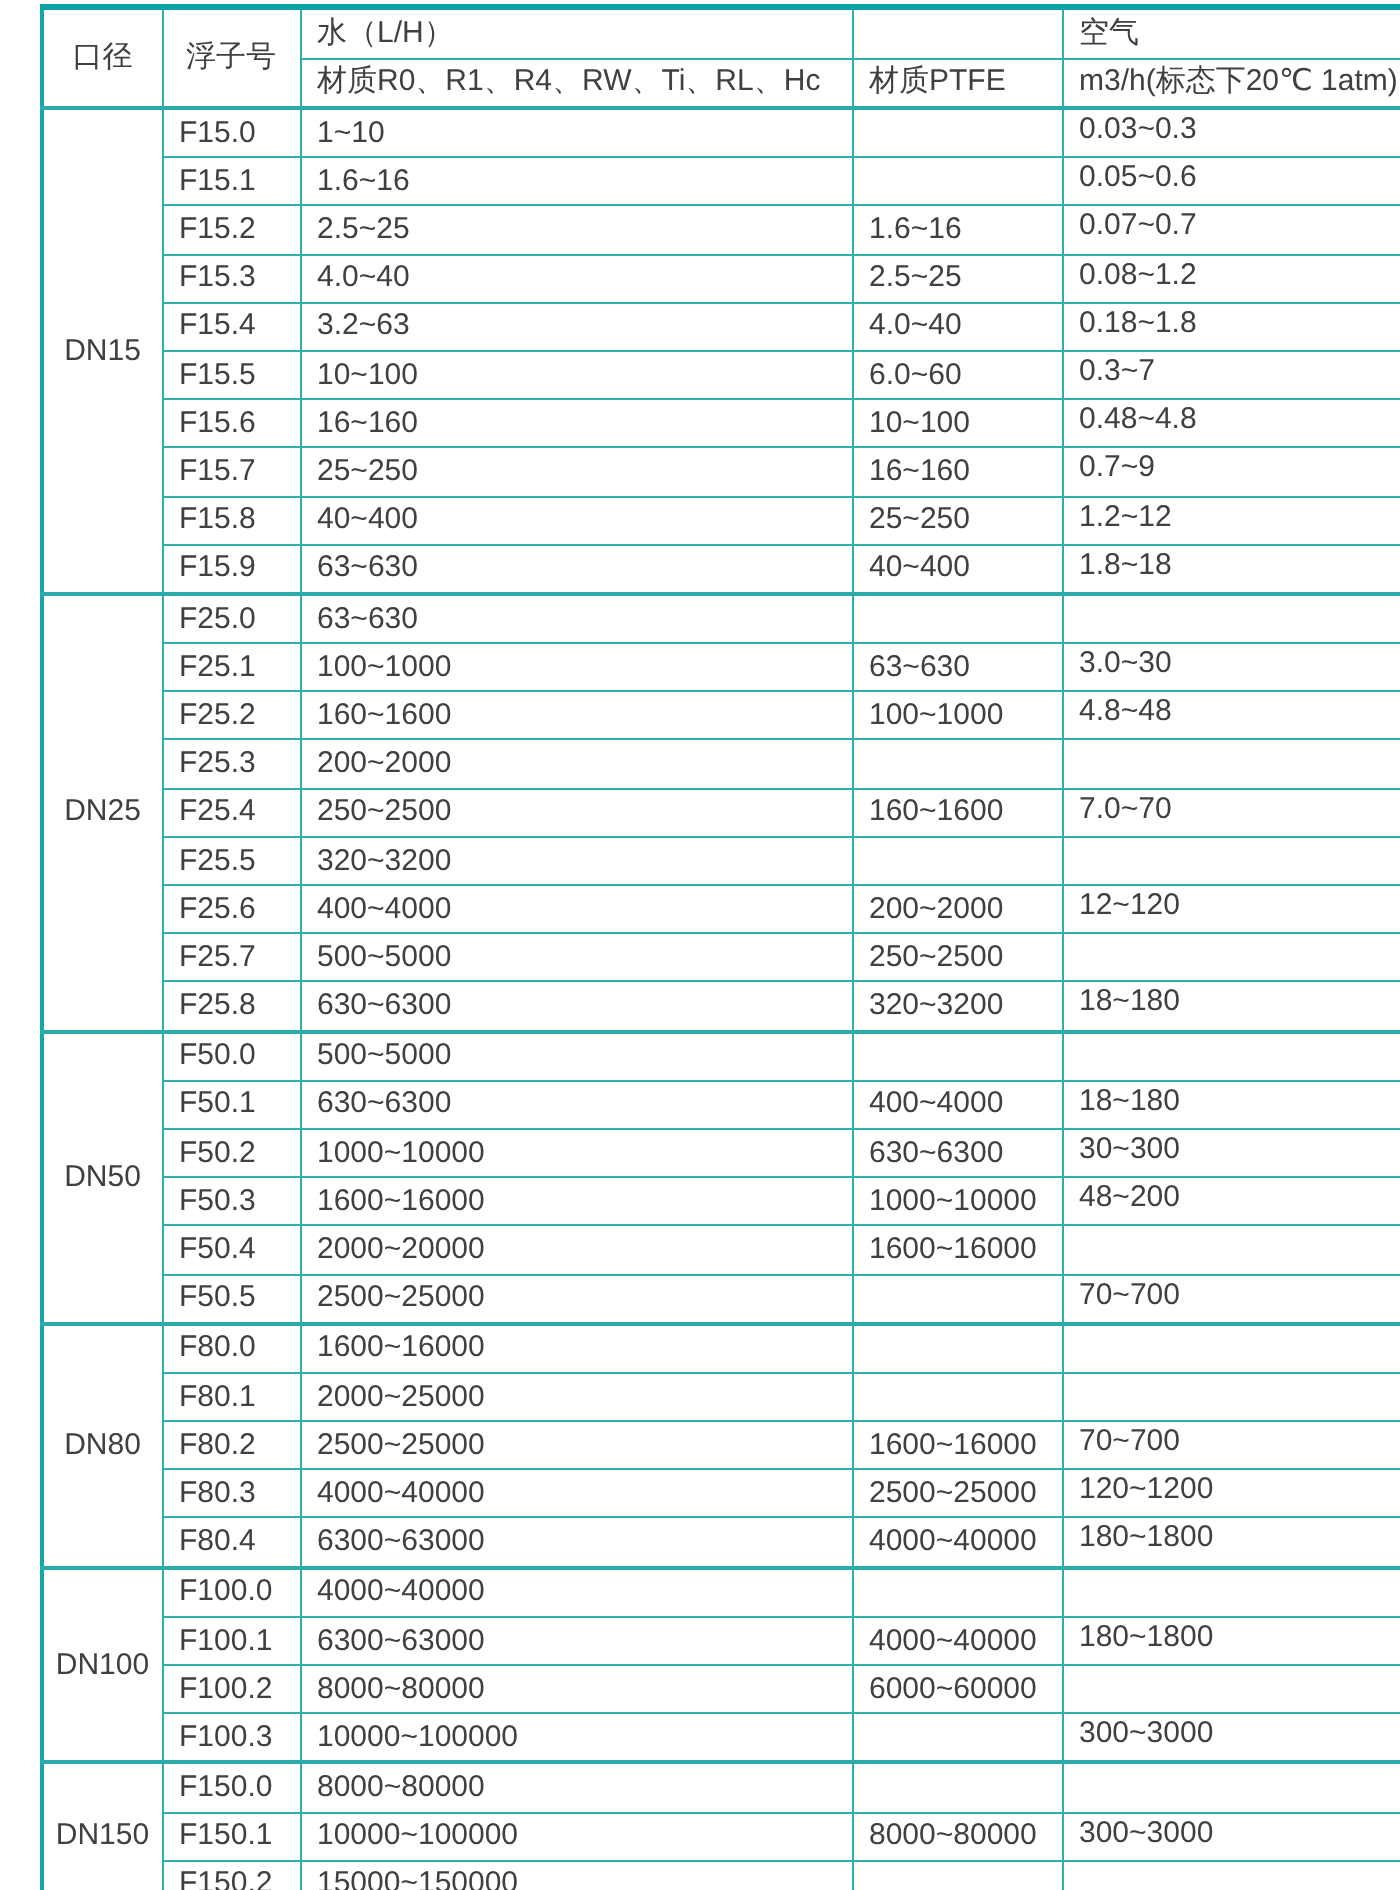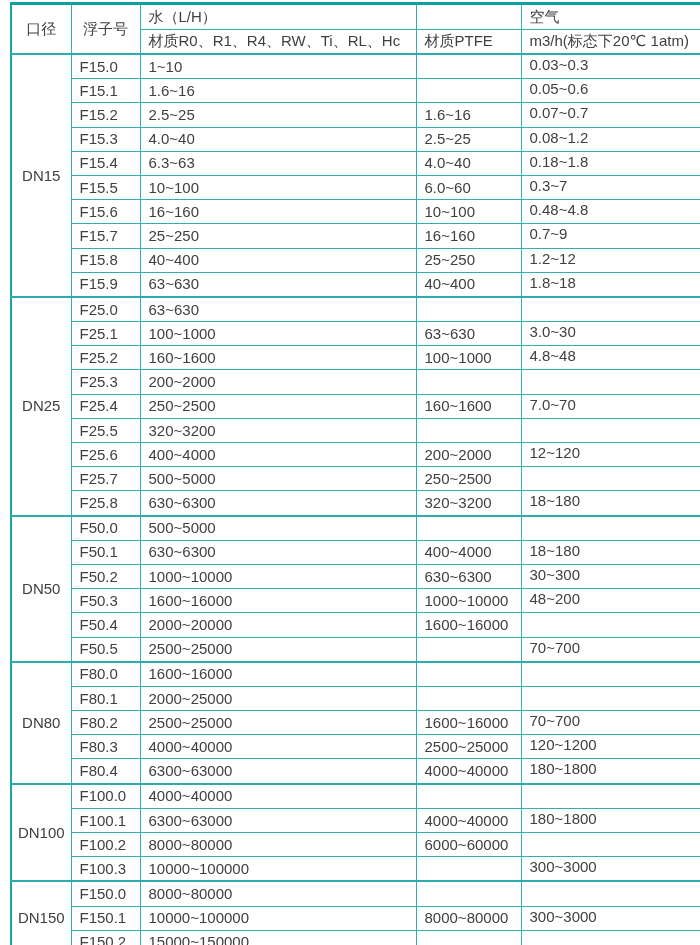--- a/index.html
+++ b/index.html
@@ -4,21 +4,21 @@
 <style>
   html, body {
     margin: 0;
     padding: 0;
     background: #ffffff;
   }
   .page {
     width: 700px;
     height: 945px;
     box-sizing: border-box;
-    padding: 2px 2px 0 10px;
+    padding: 2px 2px 0 20px;
     background: #ffffff;
     font-family: "Liberation Sans", "DejaVu Sans", sans-serif;
   }
   table.spec {
     border-collapse: collapse;
     width: 696px;
     table-layout: fixed;
     color: #404040;
     font-size: 15px;
     border-top: 3px solid #0ba2a6;
@@ -98,21 +98,21 @@
           <td class="air-cell">0.07~0.7</td>
         </tr>
         <tr>
           <td>F15.3</td>
           <td>4.0~40</td>
           <td>2.5~25</td>
           <td class="air-cell">0.08~1.2</td>
         </tr>
         <tr>
           <td>F15.4</td>
-          <td>6.3~63</td>
+          <td>3.2~63</td>
           <td>4.0~40</td>
           <td class="air-cell">0.18~1.8</td>
         </tr>
         <tr>
           <td>F15.5</td>
           <td>10~100</td>
           <td>6.0~60</td>
           <td class="air-cell">0.3~7</td>
         </tr>
         <tr>

